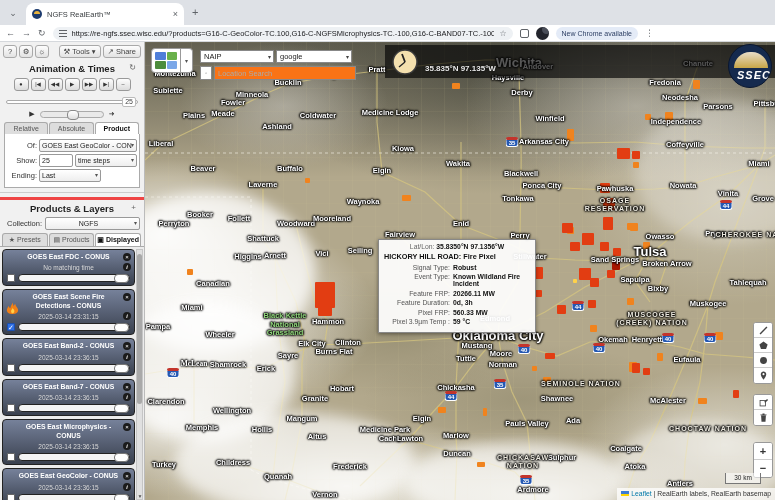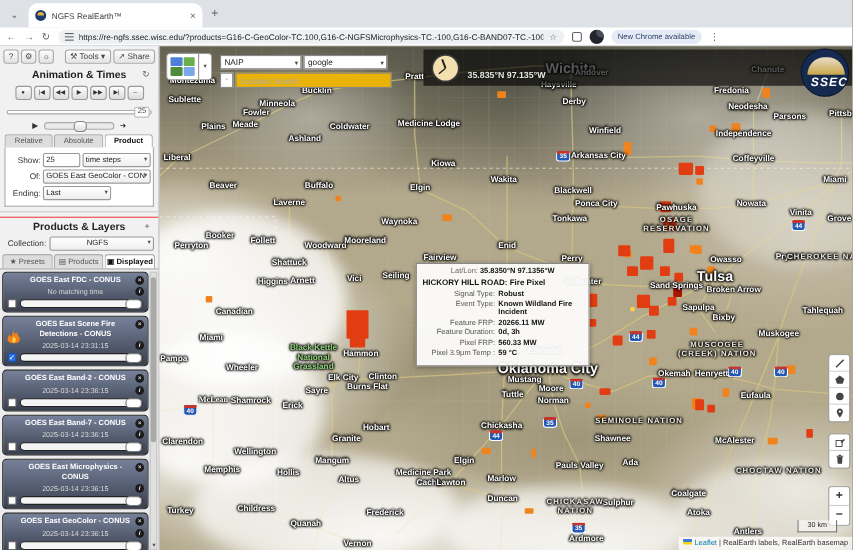--- a/index.html
+++ b/index.html
@@ -51,21 +51,21 @@
   .speed-handle{position:absolute;left:26px;top:-2px;width:12px;height:10px;background:linear-gradient(#fff,#ddd);border:1px solid #888;border-radius:4px;}
   .atabs{display:flex;margin-top:2px;}
   .atab{flex:1;text-align:center;font-size:7px;color:#555;background:#ddd;border:1px solid #aaa;border-bottom:none;border-radius:3px 3px 0 0;padding:2px 0;margin-right:1px;}
   .atab.active{background:#fff;color:#111;font-weight:bold;}
   .aform{background:#fff;border:1px solid #aaa;border-top:none;padding:3px 2px;}
   .frow{display:flex;align-items:center;margin:2px 0;gap:2px;}
   .flabel{width:30px;text-align:right;font-size:7.5px;color:#333;flex:none;}
   .finput{background:#fff;border:1px solid #999;border-radius:2px;font-size:7px;color:#222;padding:1px 2px;line-height:9px;}
   .fsel{background:linear-gradient(#fff,#eee);border:1px solid #999;border-radius:2px;font-size:7px;color:#222;padding:1px 10px 1px 2px;line-height:9px;position:relative;white-space:nowrap;overflow:hidden;}
   .fsel::after{content:"▾";position:absolute;right:2px;top:1px;font-size:6px;color:#555;}
-  .pl-section{border-top:1px solid #ef4444;margin-top:4px;}
+  .pl-section{border-top:3px solid #ef4444;margin-top:4px;}
   .coll-row{display:flex;align-items:center;padding:1px 4px 3px;gap:3px;}
   .ptabs{display:flex;padding:0 2px;}
   .ptab{flex:1;text-align:center;font-size:7px;color:#555;background:#ddd;border:1px solid #aaa;border-bottom:none;border-radius:3px 3px 0 0;padding:2px 0;margin-right:1px;white-space:nowrap;}
   .ptab.active{background:#fff;color:#111;font-weight:bold;}
   .layer-list{position:relative;flex:1;overflow:hidden;background:#ececec;border-top:1px solid #aaa;padding:2px 9px 0 2px;}
   .lcard{position:relative;background:linear-gradient(#76819а,#39404e);background:linear-gradient(#76819a,#39404e);border:1px solid #222;border-radius:4px;margin-bottom:3px;padding:3px 4px 3px;color:#fff;}
   .lcard .ltitle{font-size:6.8px;font-weight:bold;text-align:center;padding:0 8px;line-height:1.25;}
   .lcard .lclose{position:absolute;right:3px;top:3px;width:8px;height:8px;border-radius:50%;background:#1b1b1b;color:#fff;font-size:6px;line-height:8px;text-align:center;}
   .lcard .ltime-row{position:relative;text-align:center;font-size:6.5px;color:#d8d8d8;margin:3px 0 2px;min-height:8px;}
   .lcard .linfo{position:absolute;right:-1px;top:-1px;width:8px;height:8px;border-radius:50%;background:#1b1b1b;color:#fff;font-size:5.5px;line-height:8px;text-align:center;font-style:italic;font-weight:bold;}
@@ -117,21 +117,21 @@
   .layers-btn{position:absolute;left:6px;top:6px;width:30px;height:25px;background:#fff;border:1px solid #999;border-radius:4px 0 0 4px;padding:3px;}
   .layers-grid{width:100%;height:100%;display:grid;grid-template-columns:1fr 1fr;gap:1px;}
   .layers-grid i{display:block;border-radius:1px;}
   .lg1{background:#4f7fd9;} .lg2{background:#69b04a;} .lg3{background:#7aa7e8;} .lg4{background:#4c8c3c;}
   .layers-dd{position:absolute;left:36px;top:6px;width:12px;height:25px;background:#fff;border:1px solid #999;border-left:none;border-radius:0 4px 4px 0;font-size:6px;color:#555;text-align:center;line-height:25px;}
   .msel{position:absolute;height:13px;background:#fff;border:1px solid #888;font-size:7.5px;color:#222;padding:1px 11px 0 3px;white-space:nowrap;}
   .msel::after{content:"▾";position:absolute;right:2px;top:2px;font-size:6px;color:#444;}
   .msel.naip{left:55px;top:8px;width:74px;}
   .msel.engine{left:131px;top:8px;width:76px;}
   .search-btn{position:absolute;left:55px;top:24px;width:12px;height:14px;background:#fff;border:1px solid #888;font-size:6px;color:#555;text-align:center;line-height:13px;}
-  .search-input{position:absolute;left:69px;top:24px;width:142px;height:14px;background:#eab308;border:1px solid #888;font-size:7.5px;color:#222;padding:0 3px;}
+  .search-input{position:absolute;left:69px;top:24px;width:142px;height:14px;background:#f97316;border:1px solid #888;font-size:7.5px;color:#222;padding:0 3px;}
   .search-input::placeholder{color:#aaa;}
 
   .time-banner{position:absolute;left:240px;top:3px;right:0;height:33px;background:rgba(8,8,8,.68);z-index:4;}
   .clock{position:absolute;left:6px;top:3px;}
   .ts-main{position:absolute;left:38px;top:3px;font-family:"DejaVu Sans Mono",monospace;font-size:12.5px;font-weight:bold;color:#fff;white-space:nowrap;}
   .ts-coords{position:absolute;left:40px;top:19px;font-size:8px;font-weight:bold;color:#e8e8e8;text-shadow:0 0 2px #000;}
   .ssec-logo{position:absolute;right:3px;top:2px;width:44px;height:44px;border-radius:50%;background:#152a4e;border:1px solid #0a1730;overflow:hidden;z-index:5;}
   .ssec-logo::before{content:"";position:absolute;left:5px;top:7px;width:34px;height:16px;border-radius:17px 17px 0 0;background:linear-gradient(#e9ddc8,#c8a648);}
   .ssec-text{position:absolute;left:0;right:0;bottom:6px;text-align:right;color:#fff;font-weight:bold;font-style:italic;font-size:11px;letter-spacing:1px;}
 
@@ -225,27 +225,27 @@
             </span>
           <span class="sgl">➜</span>
         </div>
         <div class="atabs" id="atabs">
             <span class="atab">Relative</span>
             <span class="atab">Absolute</span>
             <span class="atab active">Product</span>
           </div>
         <div class="aform">
           <div class="frow">
+            <span class="flabel">Of:</span>
+            <span class="fsel" style="width:100px;">GOES East GeoColor - CON</span>
+          </div>
+          <div class="frow">
             <span class="flabel">Show:</span>
             <span class="finput" style="width:34px;">25</span>
             <span class="fsel" style="width:62px;">time steps</span>
-          </div>
-          <div class="frow">
-            <span class="flabel">Of:</span>
-            <span class="fsel" style="width:100px;">GOES East GeoColor - CON</span>
           </div>
           <div class="frow">
             <span class="flabel">Ending:</span>
             <span class="fsel" style="width:62px;">Last</span>
           </div>
         </div>
       </div>
 
       <div class="pl-section">
         <div class="panel-header">

